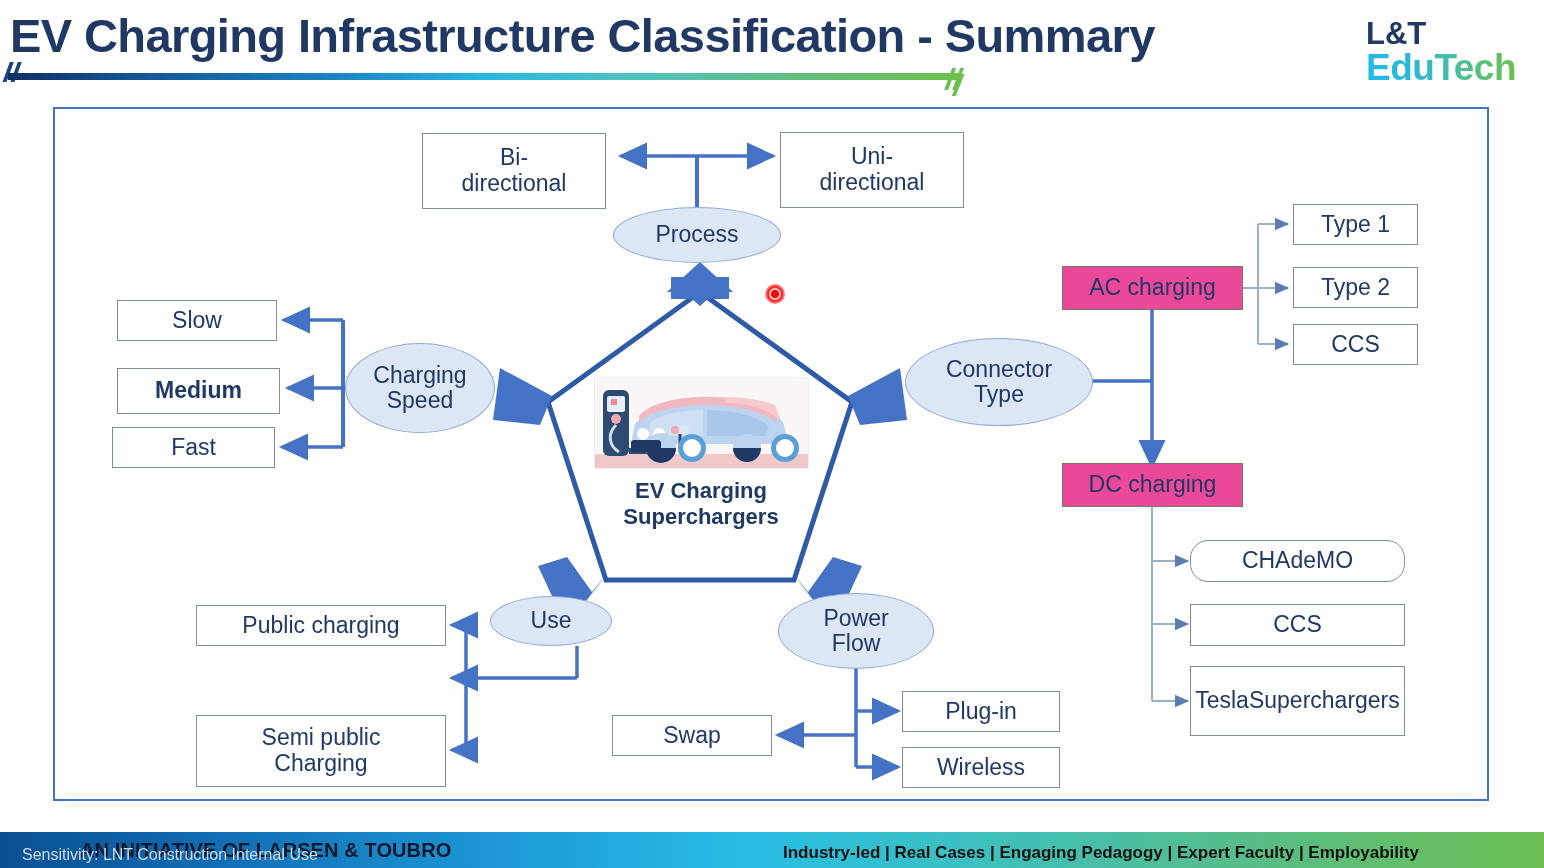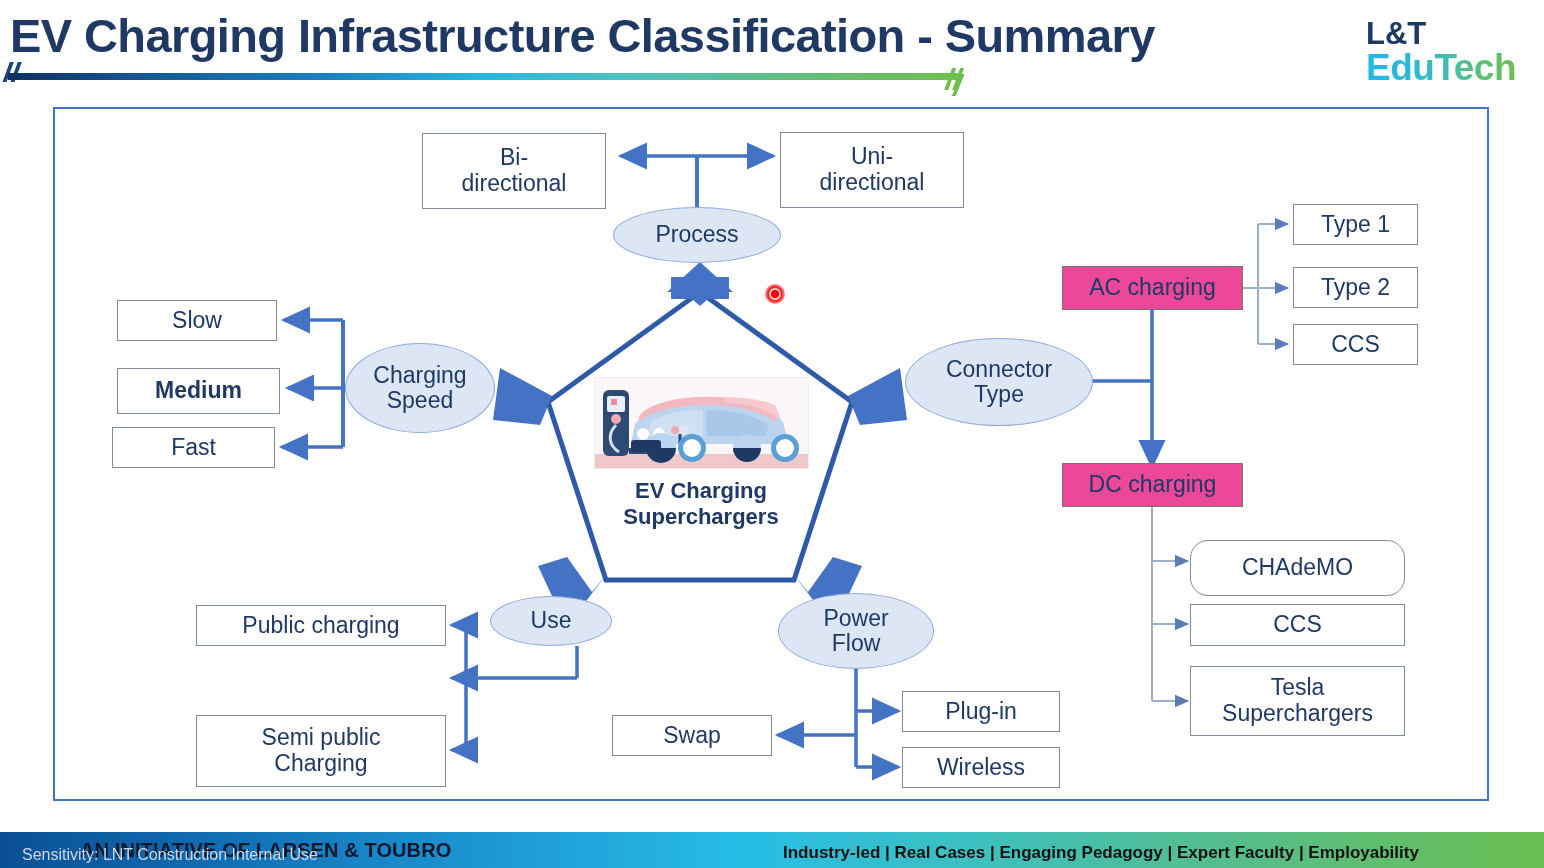--- a/index.html
+++ b/index.html
@@ -246,27 +246,27 @@
   </div>
   <div class="box" style="left:1293px;top:204px;width:125px;height:41px;">
     <span>Type 1</span>
   </div>
   <div class="box" style="left:1293px;top:267px;width:125px;height:41px;">
     <span>Type 2</span>
   </div>
   <div class="box" style="left:1293px;top:324px;width:125px;height:41px;">
     <span>CCS</span>
   </div>
-  <div class="box" style="left:1190px;top:540px;width:215px;height:56px;border-radius:18px;">
+  <div class="box" style="left:1190px;top:540px;width:215px;height:42px;border-radius:18px;">
     <span>CHAdeMO</span>
   </div>
   <div class="box" style="left:1190px;top:604px;width:215px;height:42px;">
     <span>CCS</span>
   </div>
-  <div class="box" style="left:1190px;top:666px;width:215px;height:70px;flex-direction:column;">
+  <div class="box" style="left:1190px;top:666px;width:215px;height:70px;flex-direction:row;">
     <span>Tesla</span>
     <span>Superchargers</span>
   </div>
 
   <div class="ellipse" style="left:490px;top:596px;width:122px;height:50px;">
     <span>Use</span>
   </div>
   <div class="box" style="left:196px;top:605px;width:250px;height:41px;">
     <span>Public charging</span>
   </div>

